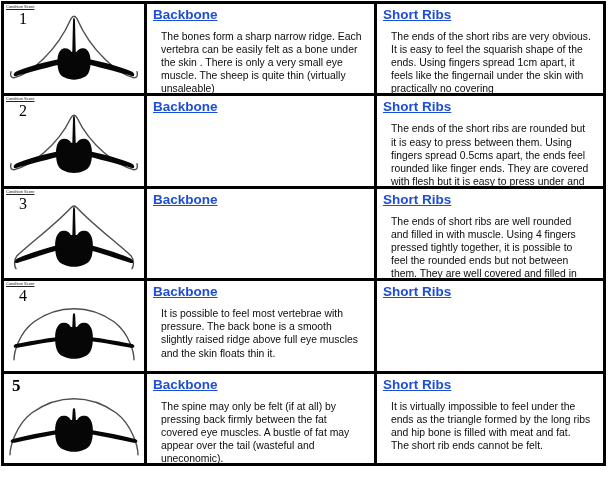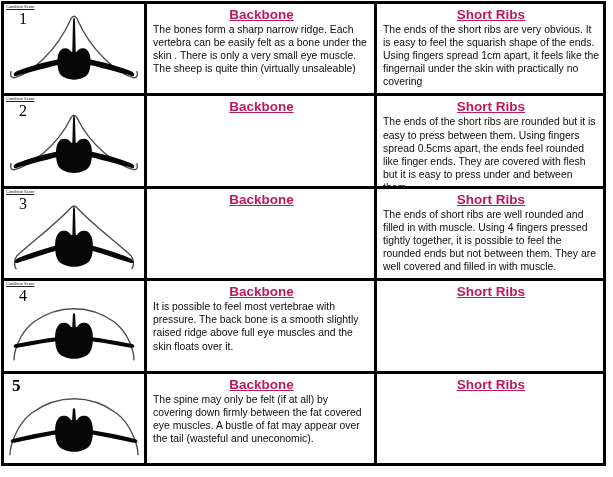--- a/index.html
+++ b/index.html
@@ -21,24 +21,24 @@
   }
   .score-num{
     position:absolute;top:6px;left:15px;
     font-family:"Liberation Serif",serif;font-size:16px;color:#000;z-index:2;
   }
   .score-num.bold{font-weight:bold;font-size:17px;top:2px;left:8px;}
   .diagram-svg{position:absolute;left:0;top:4px;width:100%;height:calc(100% - 6px);}
   .text-cell{padding:3px 4px 2px 6px;}
   .cell-heading{
     margin:0 0 1px 0;font-size:13.5px;font-weight:bold;
-    text-decoration:underline;color:#be185d;text-align:center;
+    text-decoration:underline;color:#1d4ed8;
   }
   .cell-body{
-    margin:0;font-size:10.4px;line-height:1.26;color:#0c0c0c;
+    margin:8px;font-size:10.4px;line-height:1.26;color:#0c0c0c;
   }
   .spine{fill:#060606;}
   .muscle{fill:#060606;}
   .wing{fill:#060606;}
   .skin{fill:none;stroke:#4d4d4d;stroke-width:1.4;stroke-linecap:round;}
 </style>
 </head>
 <body>
 
 <div class="sheet">
@@ -108,38 +108,39 @@
       <svg class="diagram-svg" viewBox="0 0 140 82" preserveAspectRatio="xMidYMid meet">
         <path class="skin" d="M10,74 C10,68 14,48 30,36 C44,26 58,23 70,23 C82,23 96,26 110,36 C126,48 130,68 130,74"></path>
         <path class="wing" d="M64,50 C46,52 28,55 13,58 C10,58.5 9,60 10,61.5 C11,62.5 13,62 16,61.5 C36,58 52,55 66,54 Z"></path>
         <path class="wing" d="M76,50 C94,52 112,55 127,58 C130,58.5 131,60 130,61.5 C129,62.5 127,62 124,61.5 C104,58 88,55 74,54 Z"></path>
         <path class="spine" d="M68,47 L68.8,30 C69.1,26.5 70.9,26.5 71.2,30 L72,47 Z"></path>
         <path class="muscle" transform="translate(70,56) scale(1.05) translate(-70,-56)" d="M52,52 C52,44 55,38 60,38 C64,38 66,40 67,42 L73,42 C74,40 76,38 80,38 C85,38 88,44 88,52 C88,62 86,68 80,70 C74,73 66,73 60,70 C54,68 52,62 52,52 Z"></path>
       </svg>
     </div>
     <div class="cell text-cell">
       <h2 class="cell-heading">Backbone</h2>
-      <p class="cell-body">It is possible to feel most vertebrae with pressure. The back bone is a smooth slightly raised ridge above full eye muscles and the skin floats over it.</p>
+      <p class="cell-body">It is possible to feel most vertebrae with pressure. The back bone is a smooth slightly raised ridge above full eye muscles and the skin floats thin it.</p>
     </div>
     <div class="cell text-cell">
       <h2 class="cell-heading">Short Ribs</h2>
     </div>
 
     <div class="cell diagram-cell">
       <span class="score-num bold">5</span>
       <svg class="diagram-svg" viewBox="0 0 140 82" preserveAspectRatio="xMidYMid meet">
         <path class="skin" d="M6,76 C6,68 12,46 28,34 C42,24 56,20 70,20 C84,20 98,24 112,34 C128,46 134,68 134,76"></path>
         <path class="wing" d="M64,50 C46,52 26,56 10,60 C7,60.5 6,62 7,63.5 C8,64.5 10,64 13,63.5 C35,59 52,55 66,54 Z"></path>
         <path class="wing" d="M76,50 C94,52 114,56 130,60 C133,60.5 134,62 133,63.5 C132,64.5 130,64 127,63.5 C105,59 88,55 74,54 Z"></path>
         <path class="spine" d="M67.8,47 L68.7,32 C69,28.5 71,28.5 71.3,32 L72.2,47 Z"></path>
         <path class="muscle" transform="translate(70,56) scale(1.05) translate(-70,-56)" d="M52,52 C52,44 55,38 60,38 C64,38 66,40 67,42 L73,42 C74,40 76,38 80,38 C85,38 88,44 88,52 C88,62 86,68 80,70 C74,73 66,73 60,70 C54,68 52,62 52,52 Z"></path>
       </svg>
     </div>
     <div class="cell text-cell">
       <h2 class="cell-heading">Backbone</h2>
-      <p class="cell-body">The spine may only be felt (if at all) by covering down firmly between the fat covered eye muscles.  A bustle of fat may appear over the tail (wasteful and uneconomic).</p>
+      <p class="cell-body">The spine may only be felt (if at all) by pressing back firmly between the fat covered eye muscles.  A bustle of fat may appear over the tail (wasteful and uneconomic).</p>
     </div>
     <div class="cell text-cell">
       <h2 class="cell-heading">Short Ribs</h2>
+      <p class="cell-body">It is virtually impossible to feel under the ends as the triangle formed by the long ribs and hip bone is filled with meat and fat.  The short rib ends cannot be felt.</p>
     </div>
 
   </div>
 </div>
 
 </body></html>

